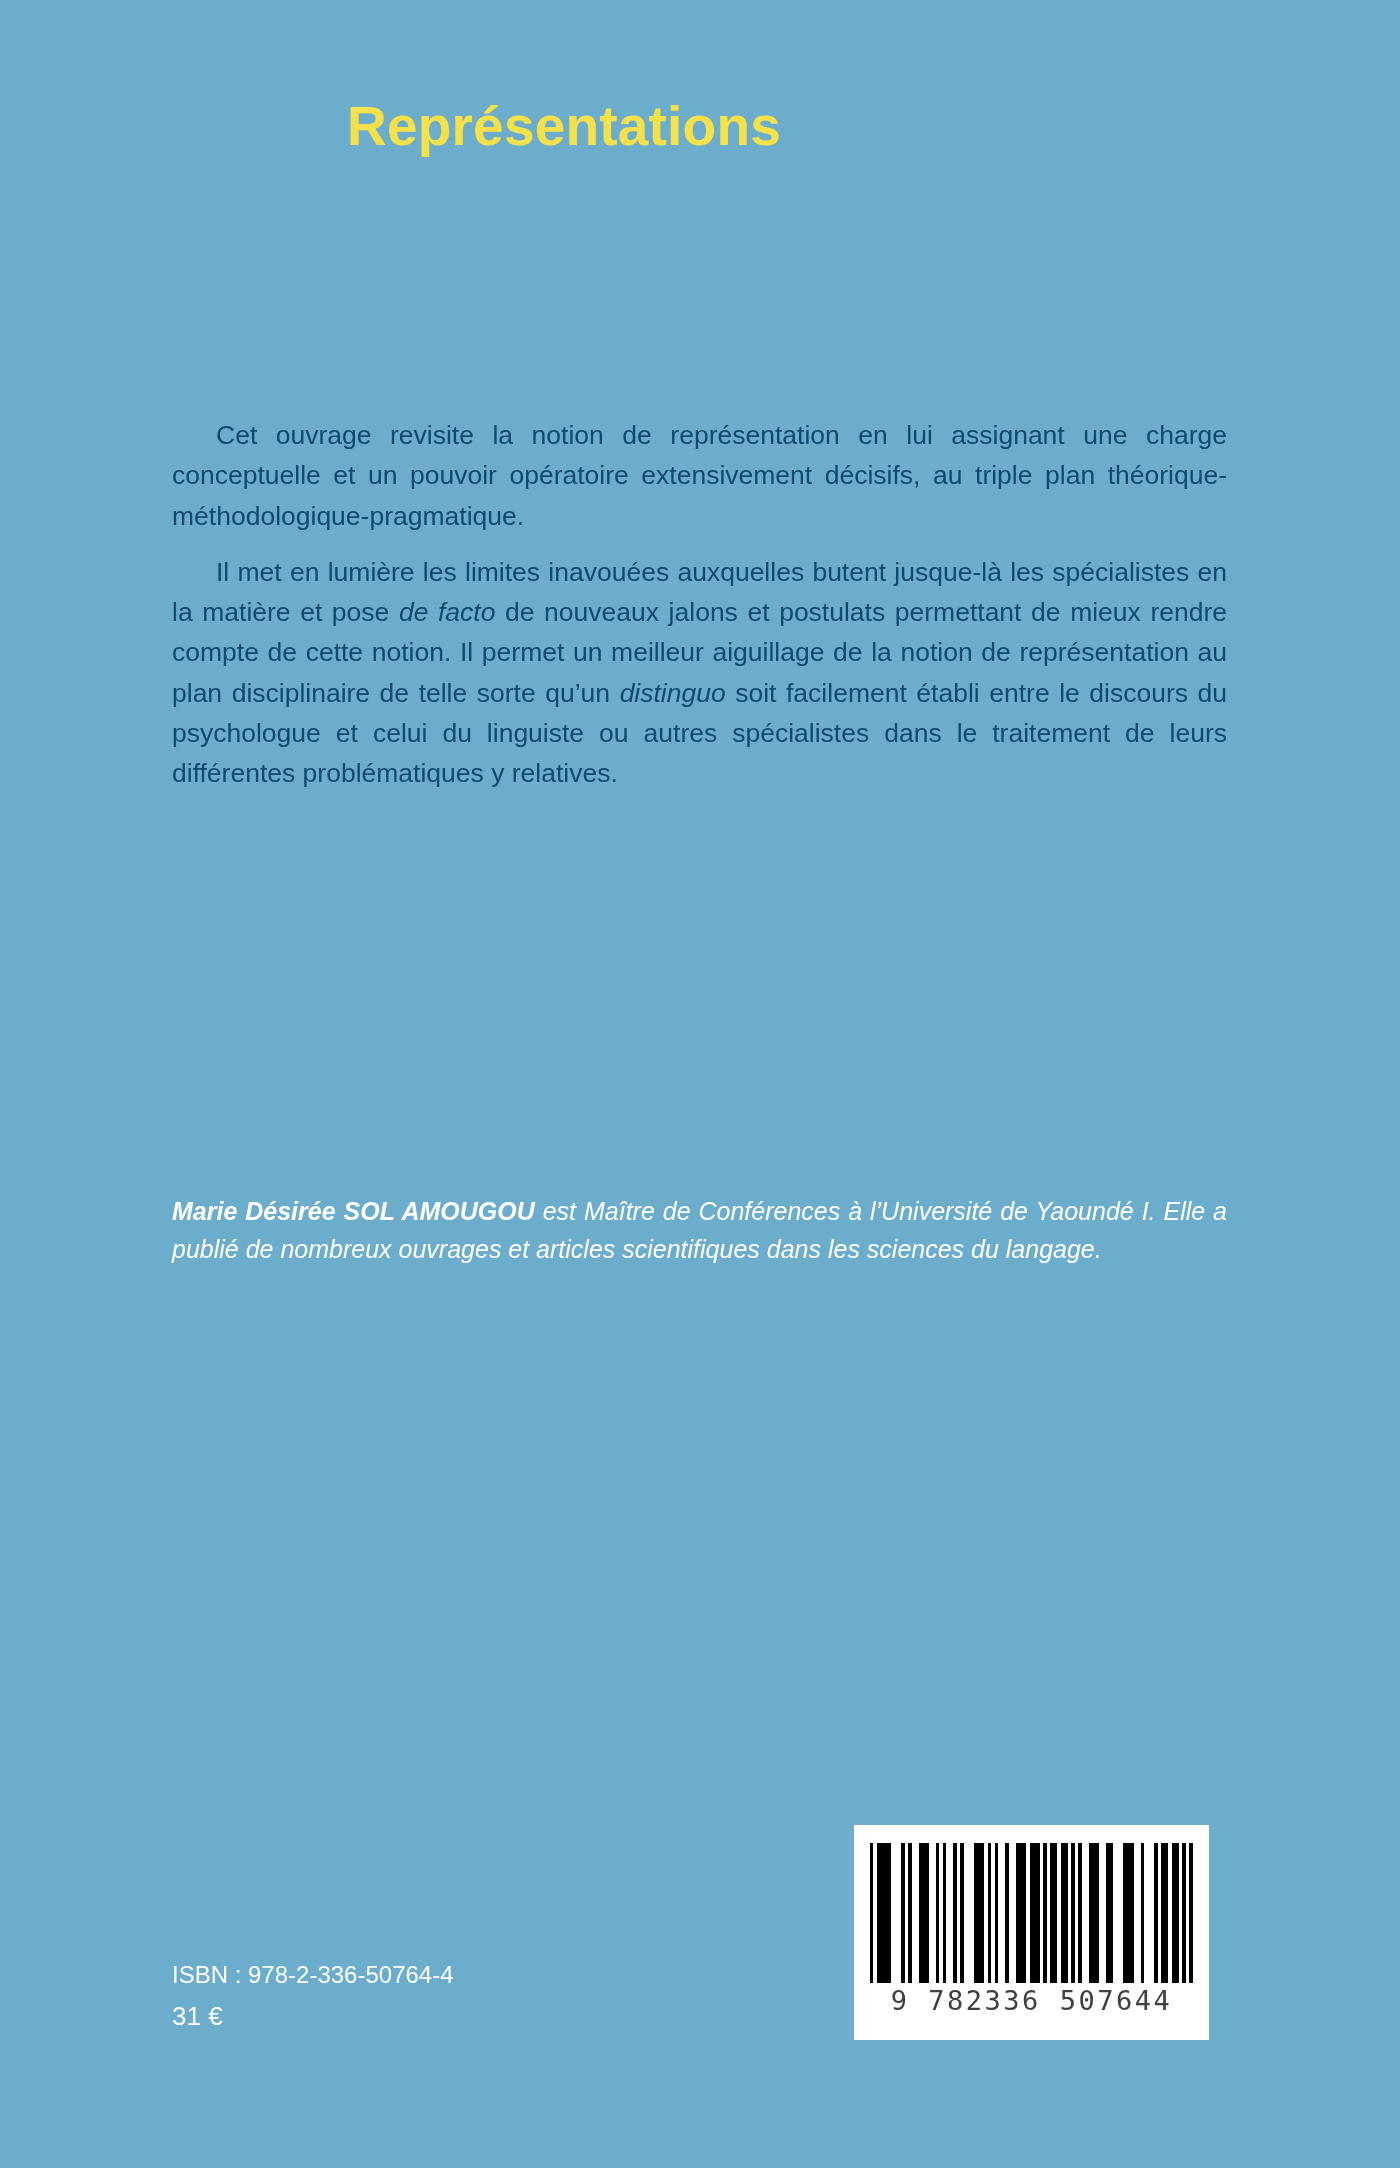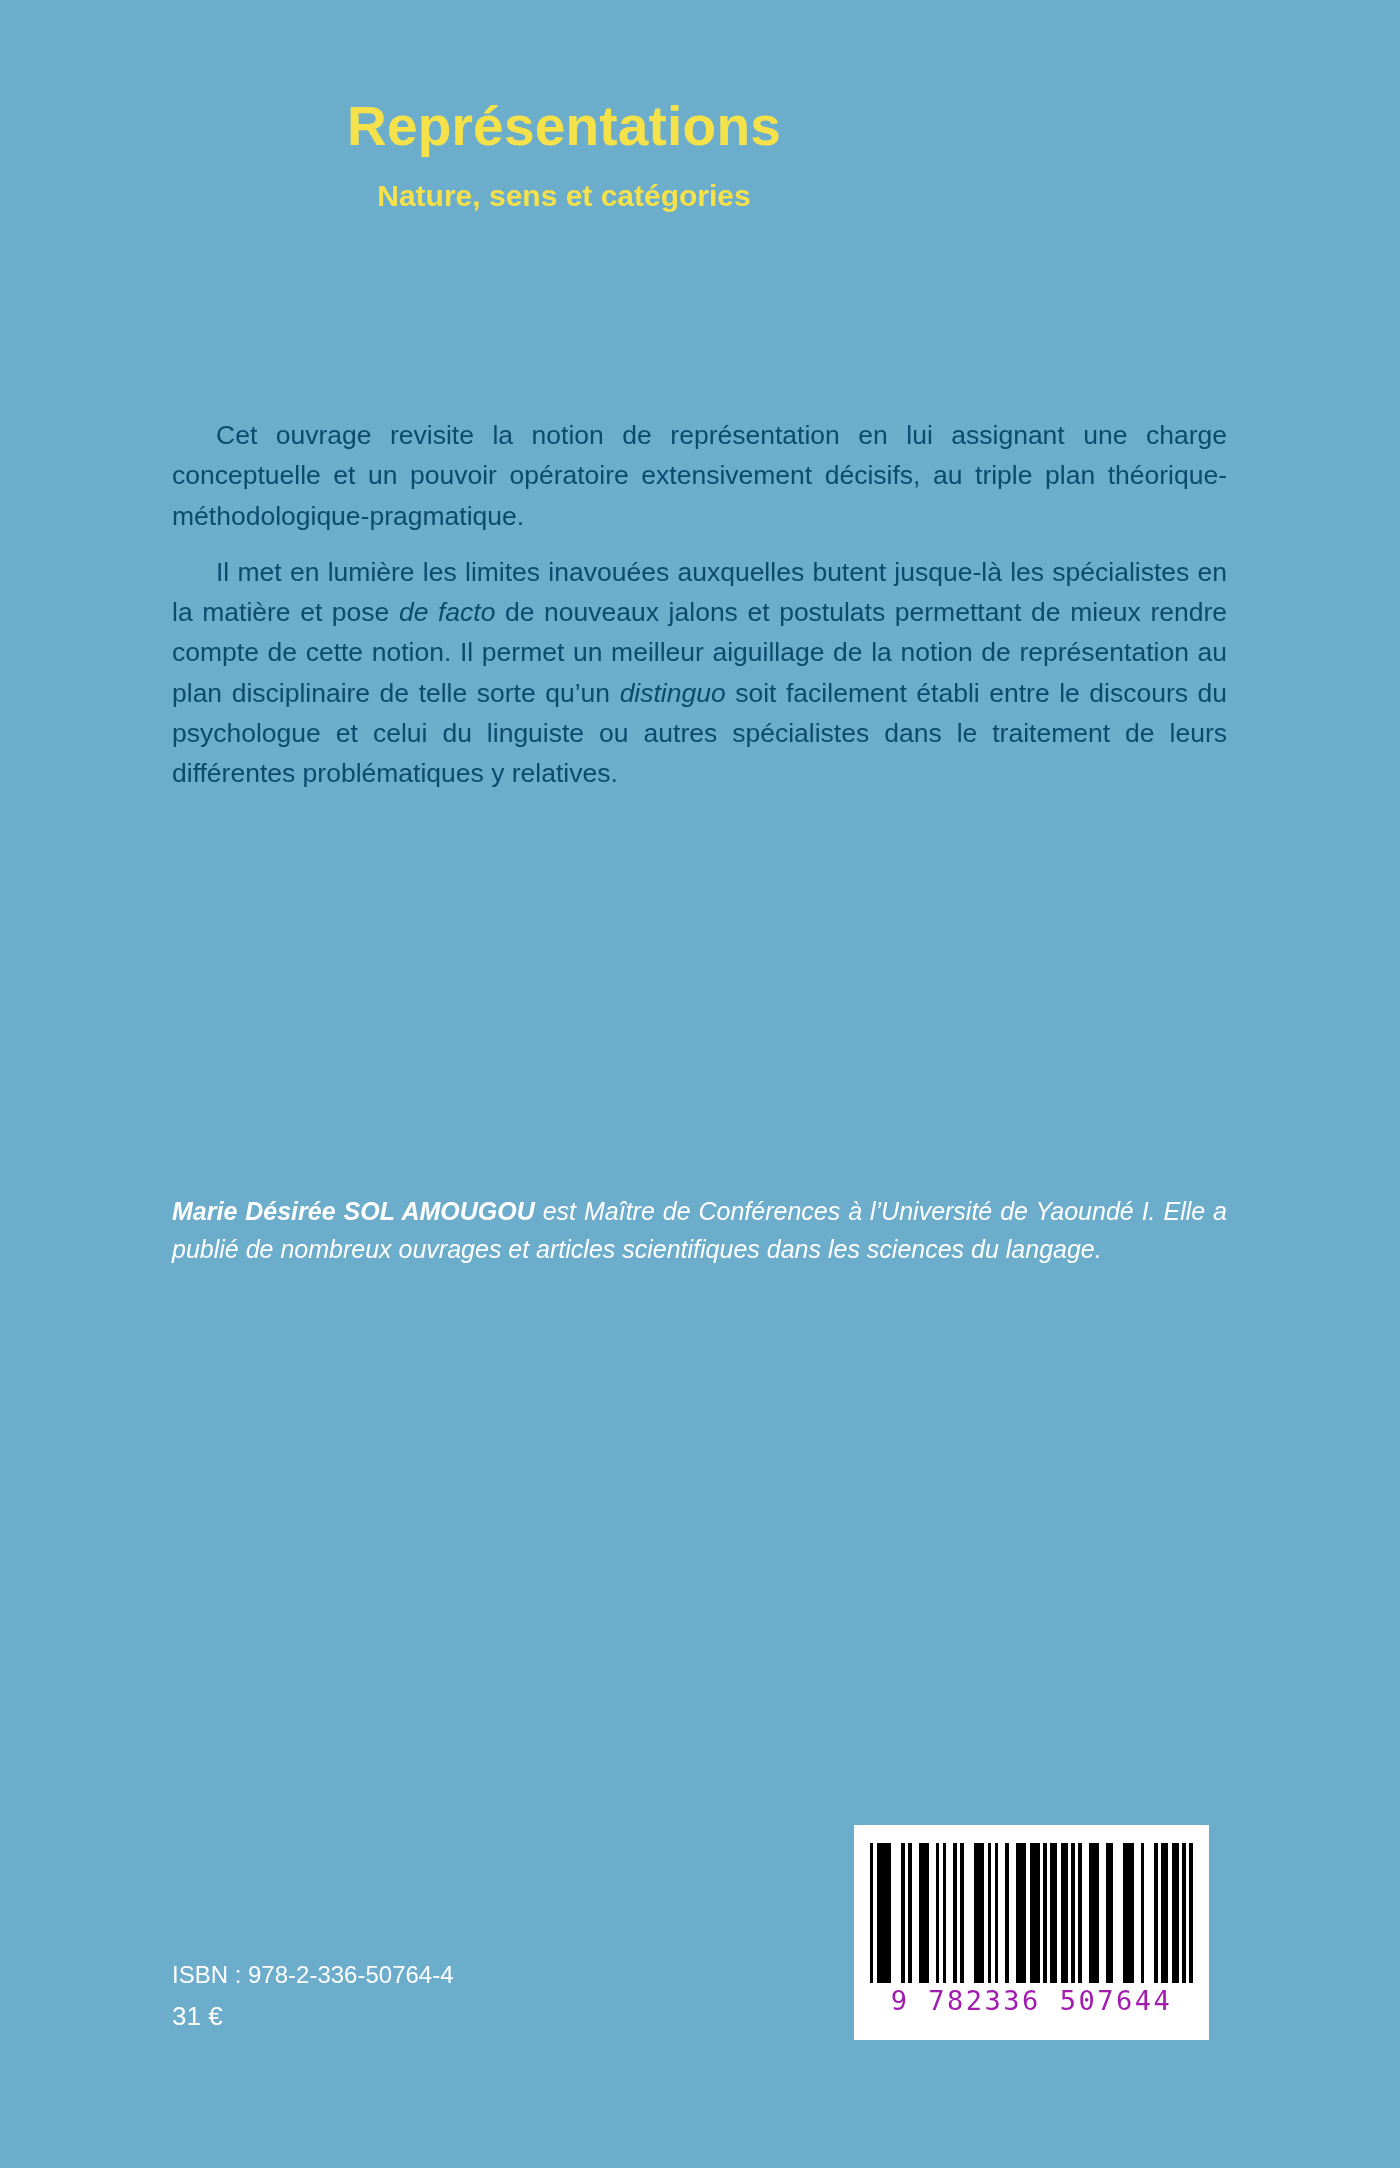--- a/index.html
+++ b/index.html
@@ -116,32 +116,31 @@
     display: block;
     background: #000;
     height: 100%;
   }
   .barcode-number {
     margin-top: 2px;
     font-family: "DejaVu Sans Mono", monospace;
     font-size: 27px;
     letter-spacing: 2.5px;
     text-align: center;
-    color: #a21caf;
+    color: #404040;
     white-space: nowrap;
   }
 </style>
 </head>
 <body>
 
 <div class="page">
 
   <div class="title-block">
     <div class="book-title">Représentations</div>
-    <div class="book-subtitle">Nature, sens et catégories</div>
   </div>
 
   <div class="blurb">
     <p>Cet ouvrage revisite la notion de représentation en lui assignant une charge conceptuelle et un pouvoir opératoire extensivement décisifs, au triple plan théorique-méthodologique-pragmatique.</p>
     <p><span>Il met en lumière les limites inavouées auxquelles butent jusque-là les spécialistes en la matière et pose </span><i>de facto</i><span> de nouveaux jalons et postulats permettant de mieux rendre compte de cette notion. Il permet un meilleur aiguillage de la notion de représentation au plan disciplinaire de telle sorte qu’un </span><i>distinguo</i><span> soit facilement établi entre le discours du psychologue et celui du linguiste ou autres spécialistes dans le traitement de leurs différentes problématiques y relatives.</span></p>
   </div>
 
   <div class="author-note"><b>Marie Désirée SOL AMOUGOU</b><span> est Maître de Conférences à l’Université de Yaoundé I. Elle a publié de nombreux ouvrages et articles scientifiques dans les sciences du langage.</span></div>
 
   <div class="isbn-block">

